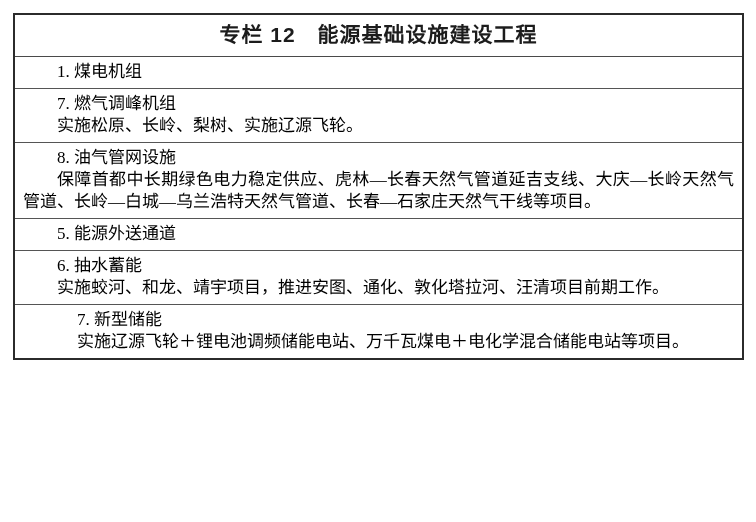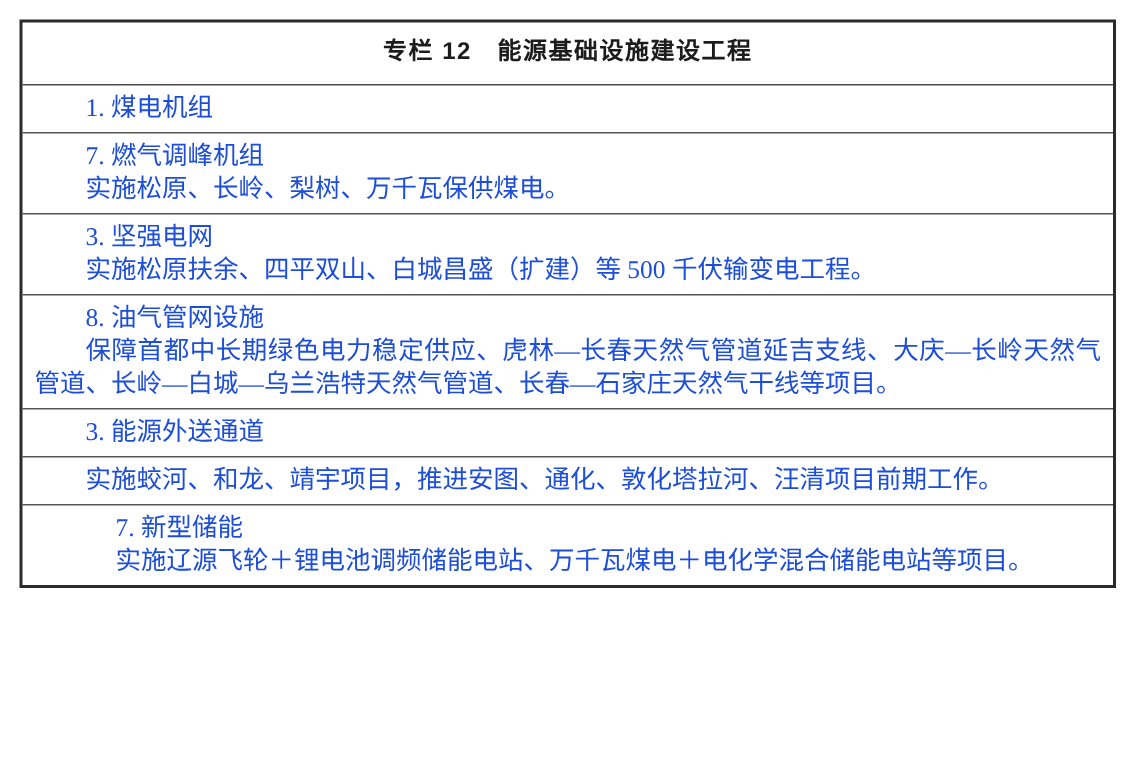--- a/index.html
+++ b/index.html
@@ -23,32 +23,32 @@
     border: 2px solid #2b2b2b;
     background: #ffffff;
   }
   .panel-header {
     box-sizing: border-box;
     height: 42px;
     line-height: 40px;
     text-align: center;
     font-family: "Liberation Sans", "DejaVu Sans", sans-serif;
     font-weight: bold;
-    font-size: 16px;
+    font-size: 21px;
     letter-spacing: 1px;
     color: #1c1c1c;
     border-bottom: 1px solid #4a4a4a;
   }
   .panel-row {
     box-sizing: border-box;
     padding: 4px 8px 5px 8px;
     border-bottom: 1px solid #555555;
     font-size: 17px;
     line-height: 22px;
-    color: #1d4ed8;
+    color: #000000;
   }
   .panel-row:last-child {
     border-bottom: none;
     padding-left: 28px;
   }
   .panel-row p {
     margin: 0;
     text-indent: 2em;
     text-align: justify;
     word-break: break-all;
@@ -60,38 +60,35 @@
 <div class="panel">
 
   <div class="panel-header">专栏 12　能源基础设施建设工程</div>
 
   <div class="panel-row">
     <p>1. 煤电机组</p>
   </div>
 
   <div class="panel-row">
     <p>7. 燃气调峰机组</p>
-    <p>实施松原、长岭、梨树、万千瓦保供煤电。</p>
+    <p>实施松原、长岭、梨树、实施辽源飞轮。</p>
   </div>
 
-  <div class="panel-row">
-    <p>3. 坚强电网</p>
-    <p>实施松原扶余、四平双山、白城昌盛（扩建）等 500 千伏输变电工程。</p>
-  </div>
 
   <div class="panel-row">
     <p>8. 油气管网设施</p>
     <p>保障首都中长期绿色电力稳定供应、虎林—长春天然气管道延吉支线、大庆—长岭天然气管道、长岭—白城—乌兰浩特天然气管道、长春—石家庄天然气干线等项目。</p>
   </div>
 
   <div class="panel-row">
-    <p>3. 能源外送通道</p>
+    <p>5. 能源外送通道</p>
   </div>
 
   <div class="panel-row">
+    <p>6. 抽水蓄能</p>
     <p>实施蛟河、和龙、靖宇项目，推进安图、通化、敦化塔拉河、汪清项目前期工作。</p>
   </div>
 
   <div class="panel-row">
     <p>7. 新型储能</p>
     <p>实施辽源飞轮＋锂电池调频储能电站、万千瓦煤电＋电化学混合储能电站等项目。</p>
   </div>
 
 </div>
 

